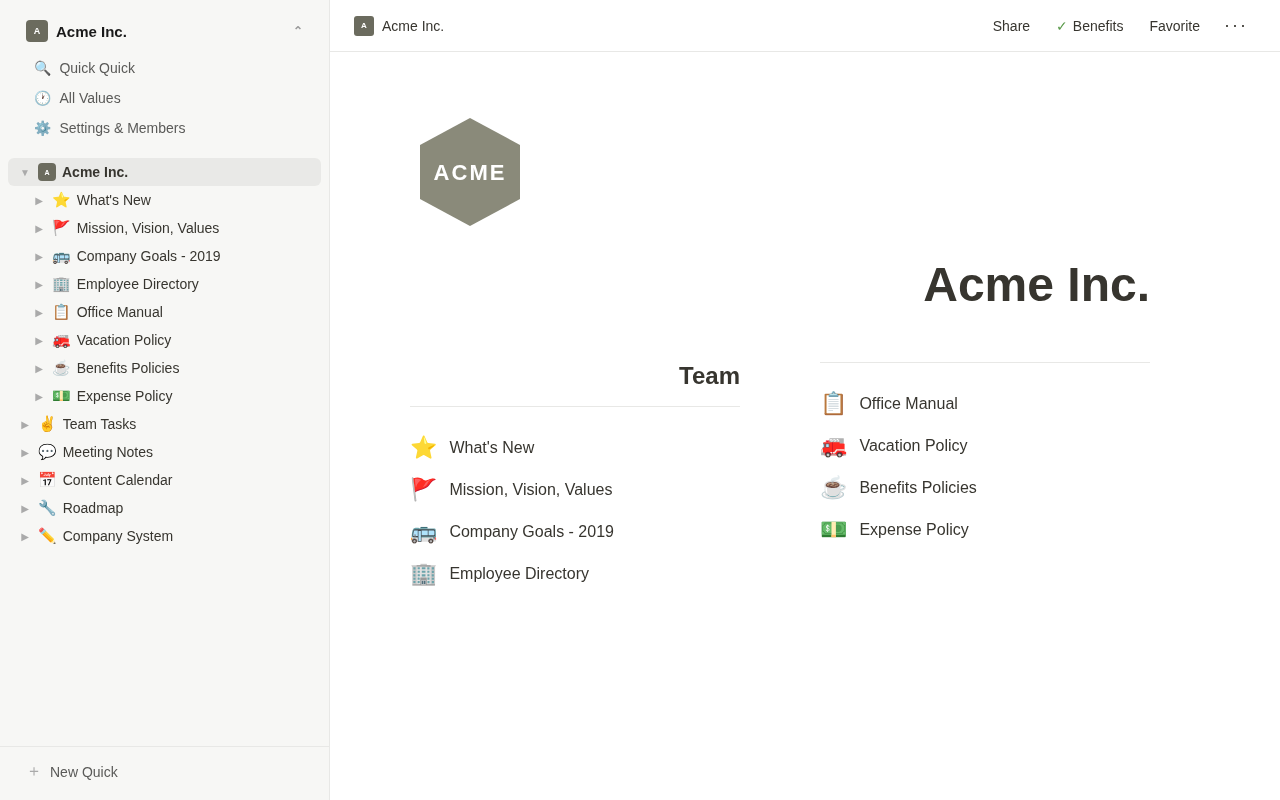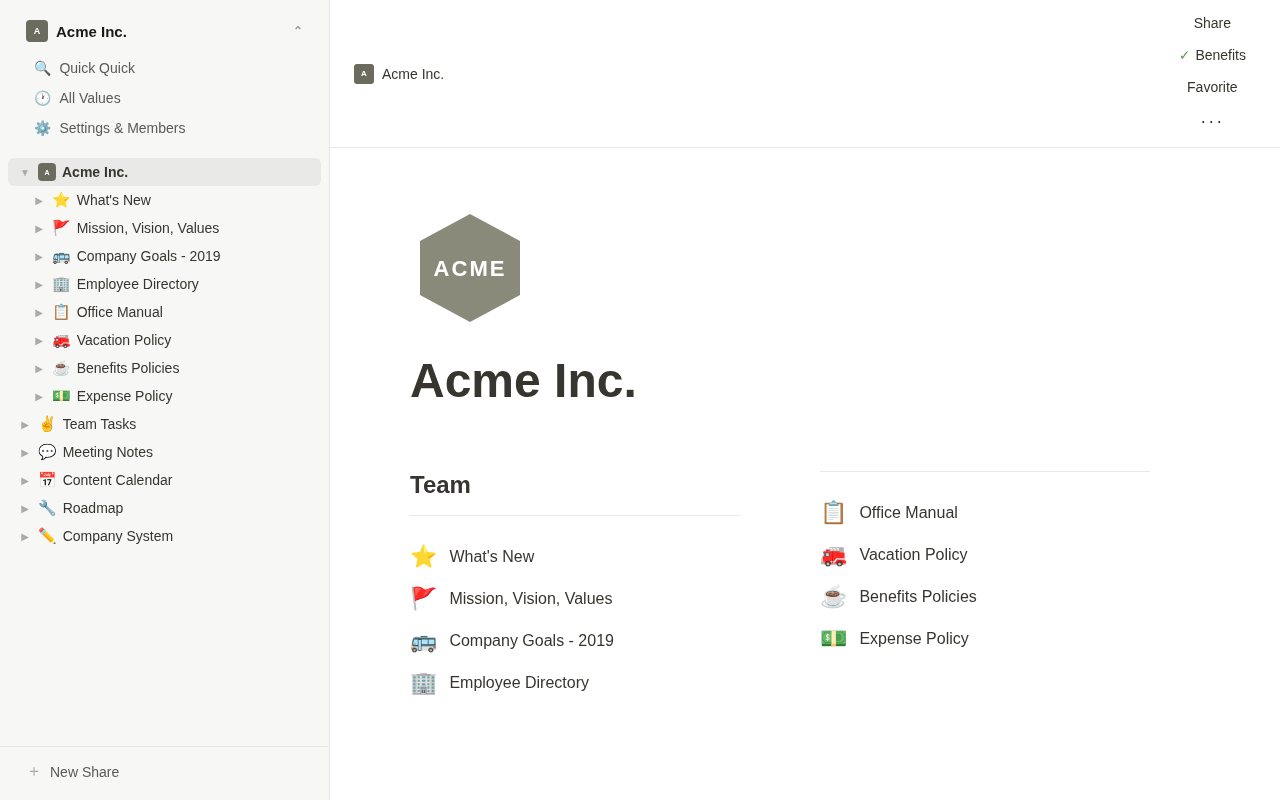--- a/index.html
+++ b/index.html
@@ -153,21 +153,20 @@
       font-size: 14px;
       font-weight: 500;
       color: #37352f;
     }
 
     .topbar-actions {
       margin-left: auto;
       display: flex;
       align-items: center;
       gap: 6px;
-      flex-direction: column;
     }
 
     .topbar-btn {
       padding: 5px 10px;
       border-radius: 6px;
       font-size: 14px;
       color: #37352f;
       cursor: pointer;
       border: none;
       background: transparent;
@@ -196,20 +195,21 @@
       border: none;
       background: transparent;
       border-radius: 6px;
       letter-spacing: 2px;
     }
 
     
     .page-content {
       padding: 60px 80px;
       max-width: 900px;
+      text-align: right;
     }
 
     .page-logo {
       width: 120px;
       height: 120px;
       margin-bottom: 24px;
     }
 
     .page-title {
       font-size: 48px;
@@ -219,21 +219,20 @@
       line-height: 1.2;
     }
 
     .columns {
       display: flex;
       gap: 80px;
     }
 
     .column {
       flex: 1;
-      margin-top: 13px;
     }
 
     .column-title {
       font-size: 24px;
       font-weight: 700;
       color: #37352f;
       margin-bottom: 16px;
     }
 
     .column-divider {
@@ -359,21 +358,21 @@
     <div class="tree-item">
       <span class="tree-arrow">▶</span>
       <span class="tree-emoji">✏️</span>
       <span>Company System</span>
     </div>
   </div>
 
   <div class="sidebar-footer">
     <div class="new-page-btn">
       <span style="font-size:16px;color:#aaa;">＋</span>
-      <span>New Share</span>
+      <span>New Quick</span>
     </div>
   </div>
 </aside>
 
 <main class="main">
 
   <header class="topbar">
     <div class="topbar-logo">A</div>
     <span class="topbar-title">Acme Inc.</span>
     <div class="topbar-actions">

